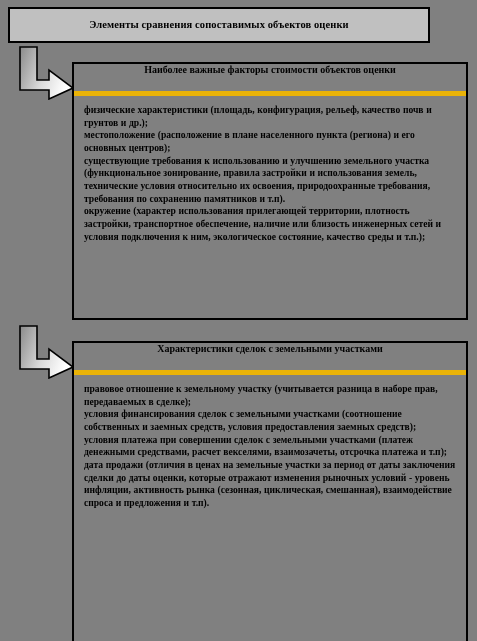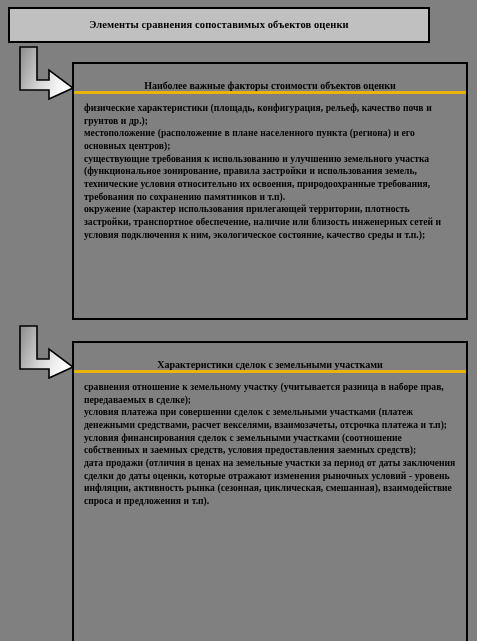--- a/index.html
+++ b/index.html
@@ -57,23 +57,23 @@
   #box-factors {
     top: 62px;
     height: 258px;
   }
   #box-deals {
     top: 341px;
     height: 376px;
   }
   .box-header {
     height: 27px;
-    border-bottom: 3px solid #eab308;
+    border-bottom: 5px solid #eab308;
     display: flex;
-    align-items: flex-end;
+    align-items: flex-start;
     justify-content: center;
   }
   .box-header .heading {
     font-weight: bold;
     font-size: 10px;
     color: #000000;
     text-align: center;
     line-height: 1.1;
   }
   .box-body {
@@ -144,20 +144,20 @@
       <p class="para">существующие требования к использованию и улучшению земельного участка (функциональное зонирование, правила застройки и использования земель, технические условия относительно их освоения, природоохранные требования, требования по сохранению памятников и т.п).</p>
       <p class="para">окружение (характер использования прилегающей территории, плотность застройки, транспортное обеспечение, наличие или близость инженерных сетей и условия подключения к ним, экологическое состояние, качество среды и т.п.);</p>
     </div>
   </div>
 
   <div class="content-box" id="box-deals">
     <div class="box-header">
       <div class="heading">Характеристики сделок с земельными участками</div>
     </div>
     <div class="box-body">
-      <p class="para">сравнения отношение к земельному участку (учитывается разница в наборе прав, передаваемых в сделке);</p>
+      <p class="para">правовое отношение к земельному участку (учитывается разница в наборе прав, передаваемых в сделке);</p>
+      <p class="para">условия финансирования сделок с земельными участками (соотношение собственных и заемных средств, условия предоставления заемных средств);</p>
       <p class="para">условия платежа при совершении сделок с земельными участками (платеж денежными средствами, расчет векселями, взаимозачеты, отсрочка платежа и т.п);</p>
-      <p class="para">условия финансирования сделок с земельными участками (соотношение собственных и заемных средств, условия предоставления заемных средств);</p>
       <p class="para">дата продажи (отличия в ценах на земельные участки за период от даты заключения сделки до даты оценки, которые отражают изменения рыночных условий - уровень инфляции, активность рынка (сезонная, циклическая, смешанная), взаимодействие спроса и предложения и т.п).</p>
     </div>
   </div>
 
 </div>
 
 </body></html>

